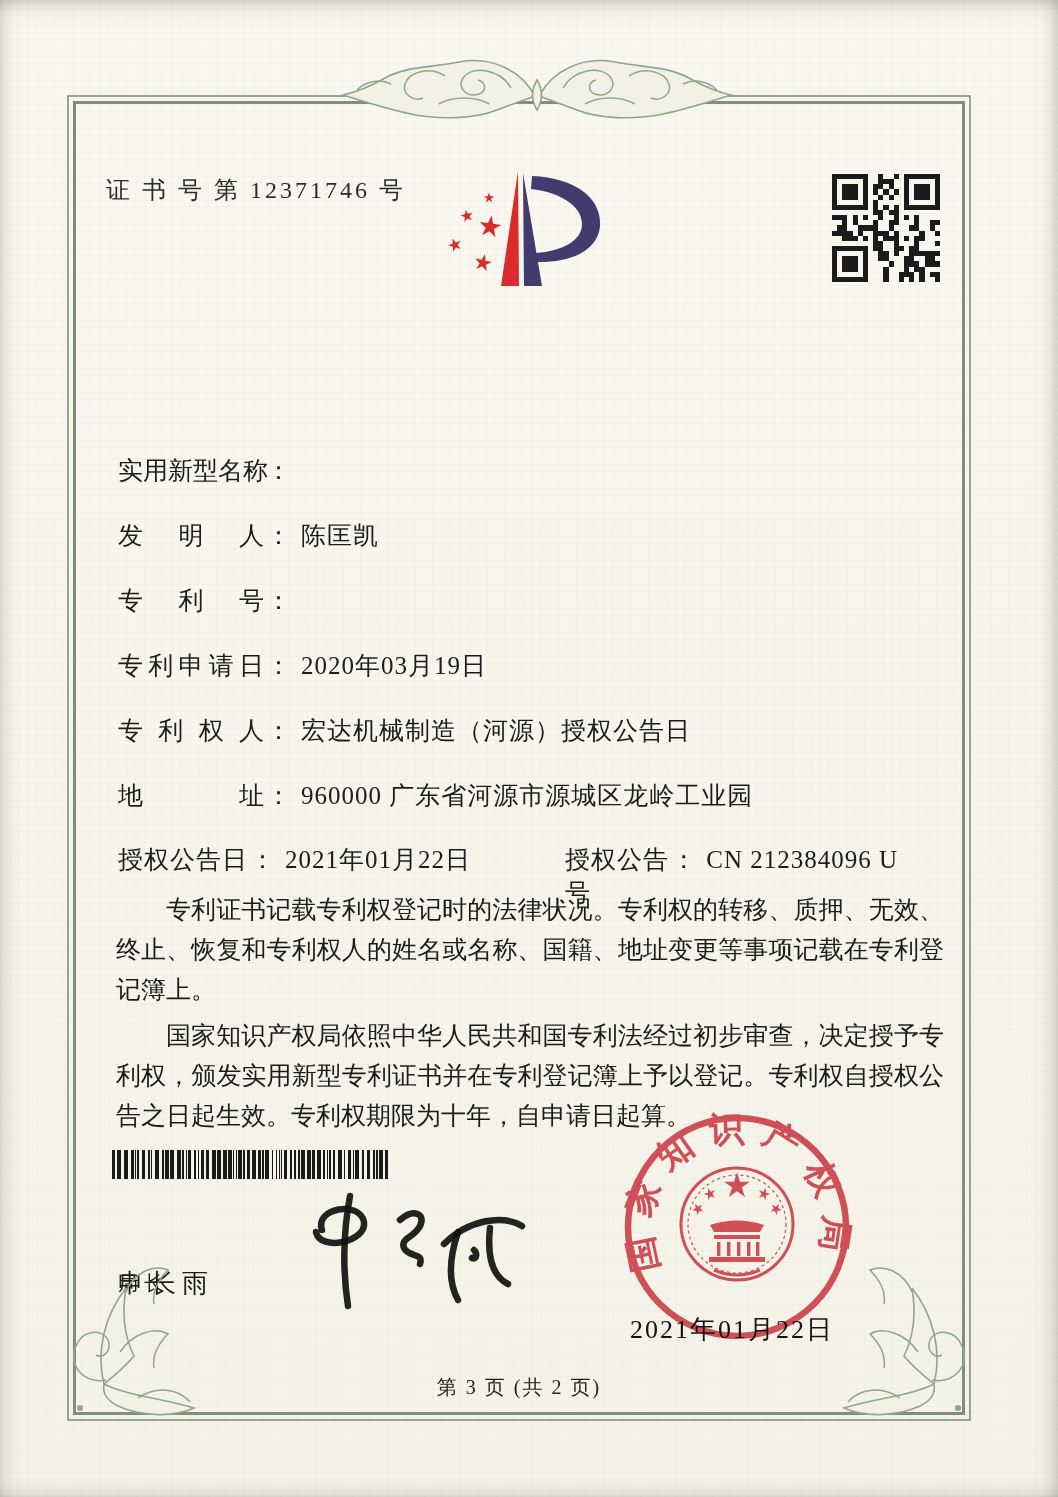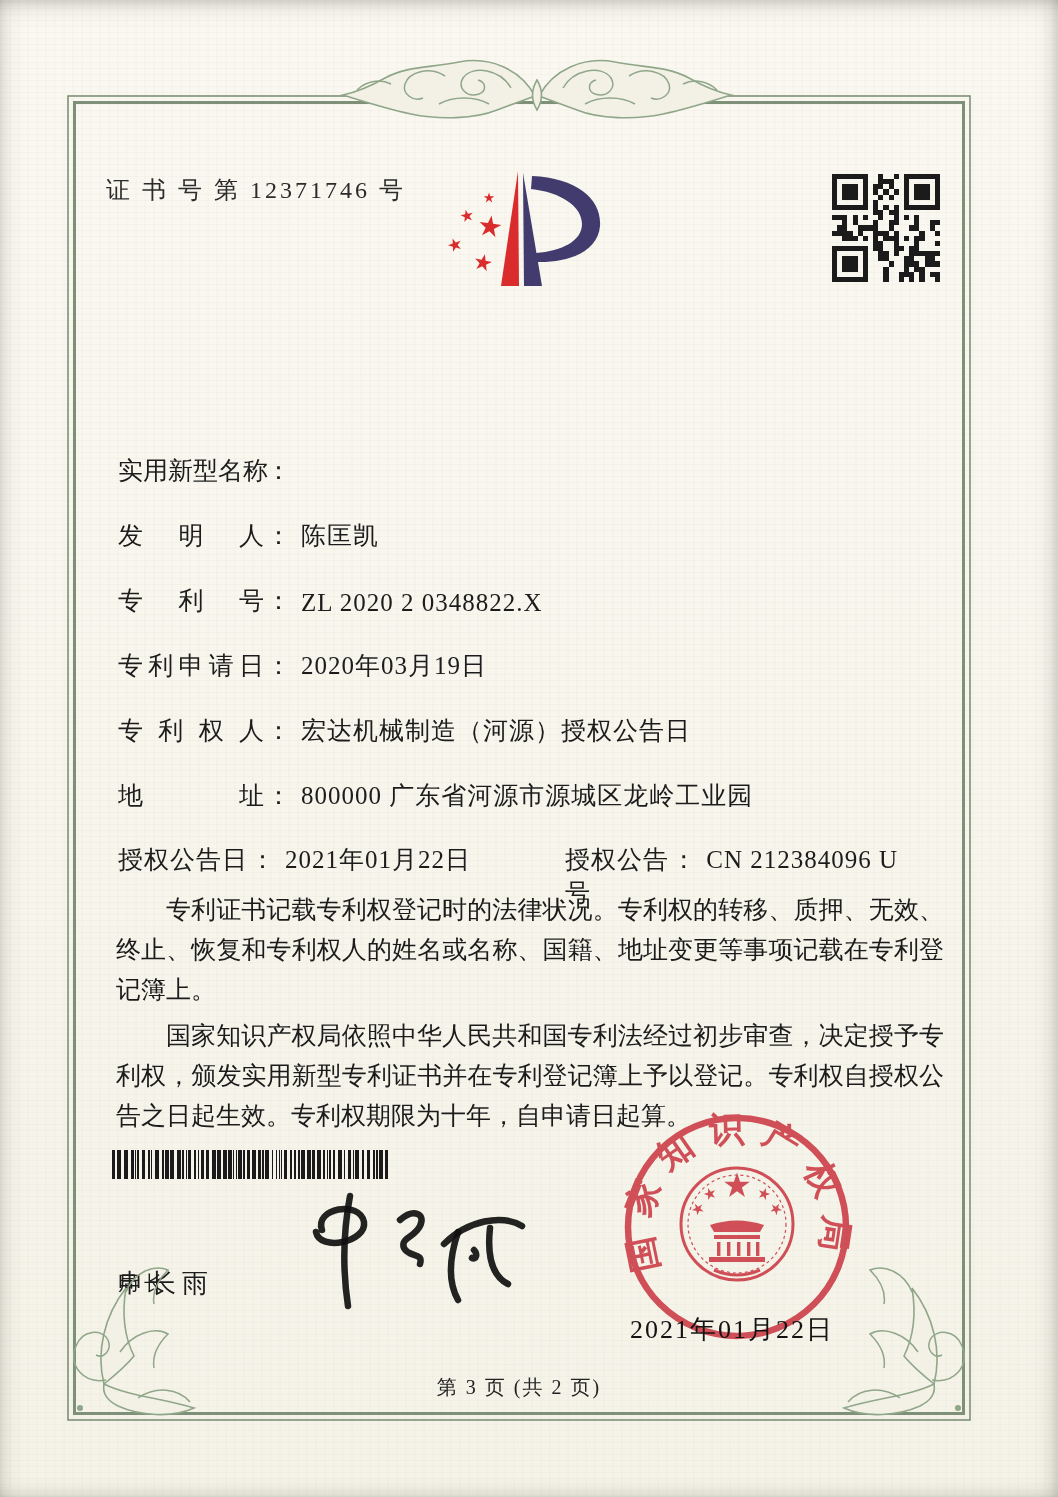--- a/index.html
+++ b/index.html
@@ -335,36 +335,35 @@
         <span class="fcolon">：</span>
     </div>
     <div class="frow">
       <span class="flabel">发明人</span>
         <span class="fcolon">：</span>
         <span class="fvalue">陈匡凯</span>
     </div>
     <div class="frow">
       <span class="flabel">专利号</span>
         <span class="fcolon">：</span>
-        <span class="fvalue">ZL 2020 2 0348822.X</span>
     </div>
     <div class="frow">
       <span class="flabel">专利申请日</span>
         <span class="fcolon">：</span>
         <span class="fvalue">2020年03月19日</span>
     </div>
     <div class="frow">
       <span class="flabel">专利权人</span>
         <span class="fcolon">：</span>
         <span class="fvalue">宏达机械制造（河源）授权公告日</span>
     </div>
     <div class="frow">
       <span class="flabel">地址</span>
         <span class="fcolon">：</span>
-        <span class="fvalue">800000 广东省河源市源城区龙岭工业园</span>
+        <span class="fvalue">960000 广东省河源市源城区龙岭工业园</span>
     </div>
   </div>
 
   <div class="abs grant">
     <span class="pair p1">
       <span class="glabel">授权公告日</span>
         <span class="fcolon">：</span>
         <span class="fvalue">2021年01月22日</span>
     </span>
     <span class="pair p2">

